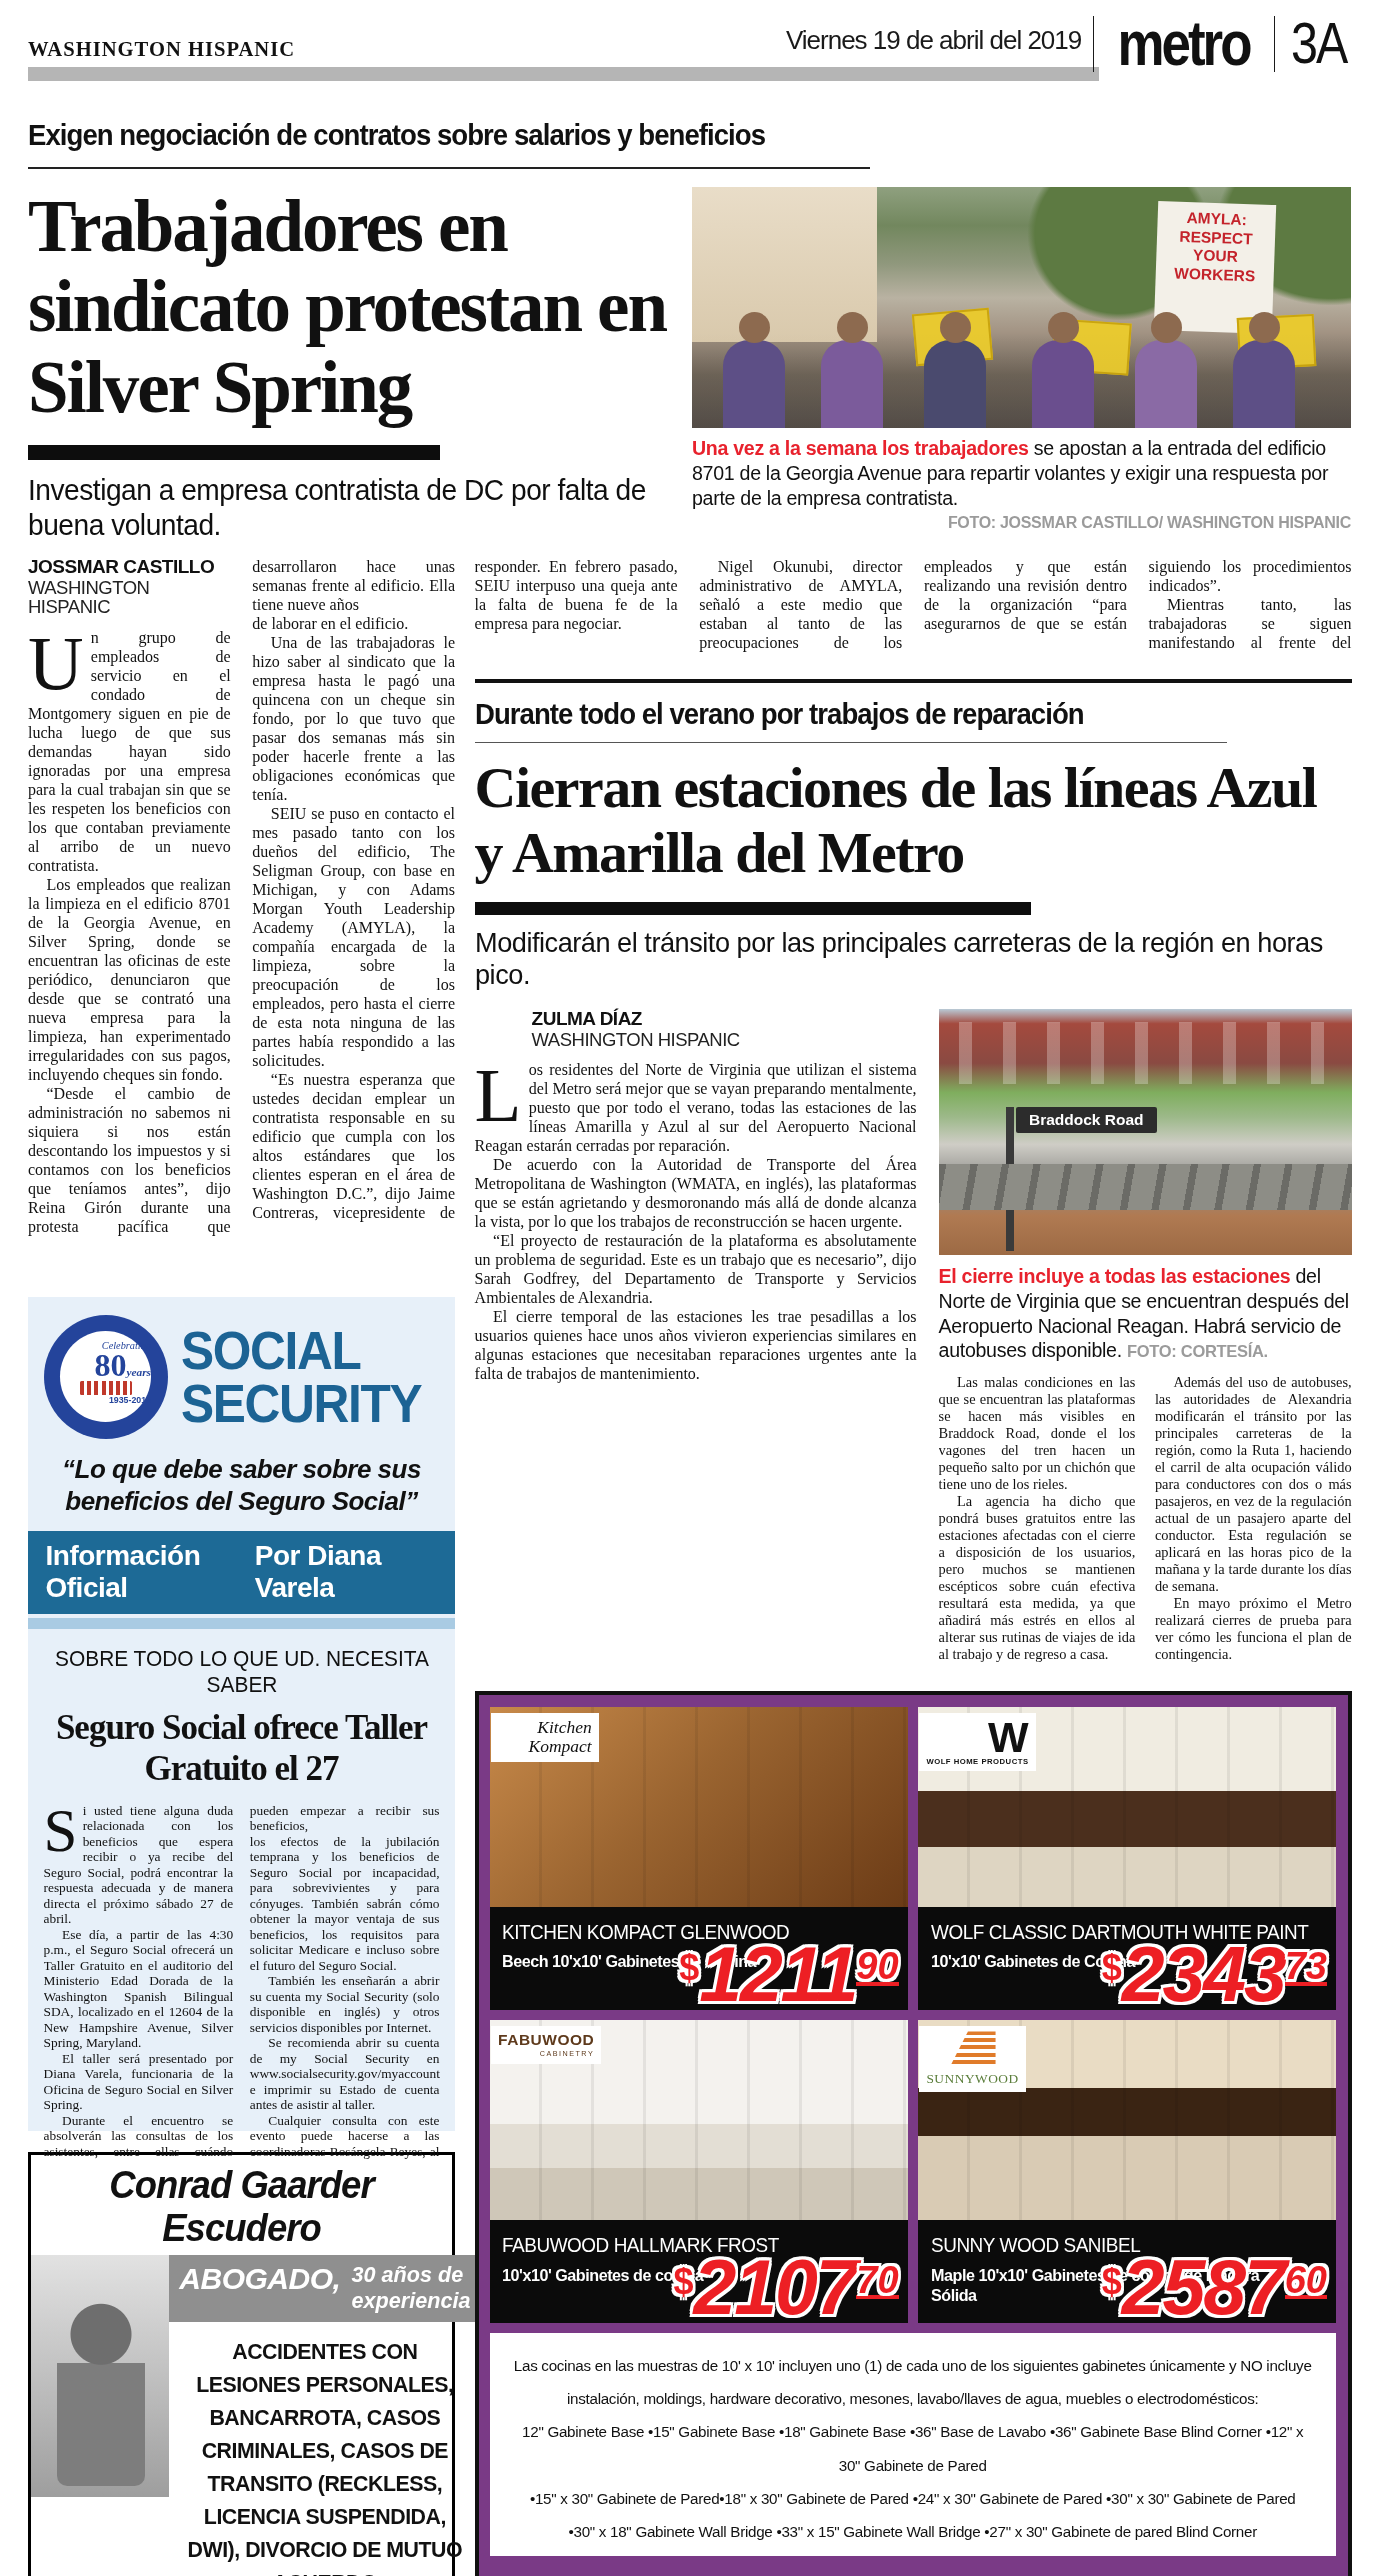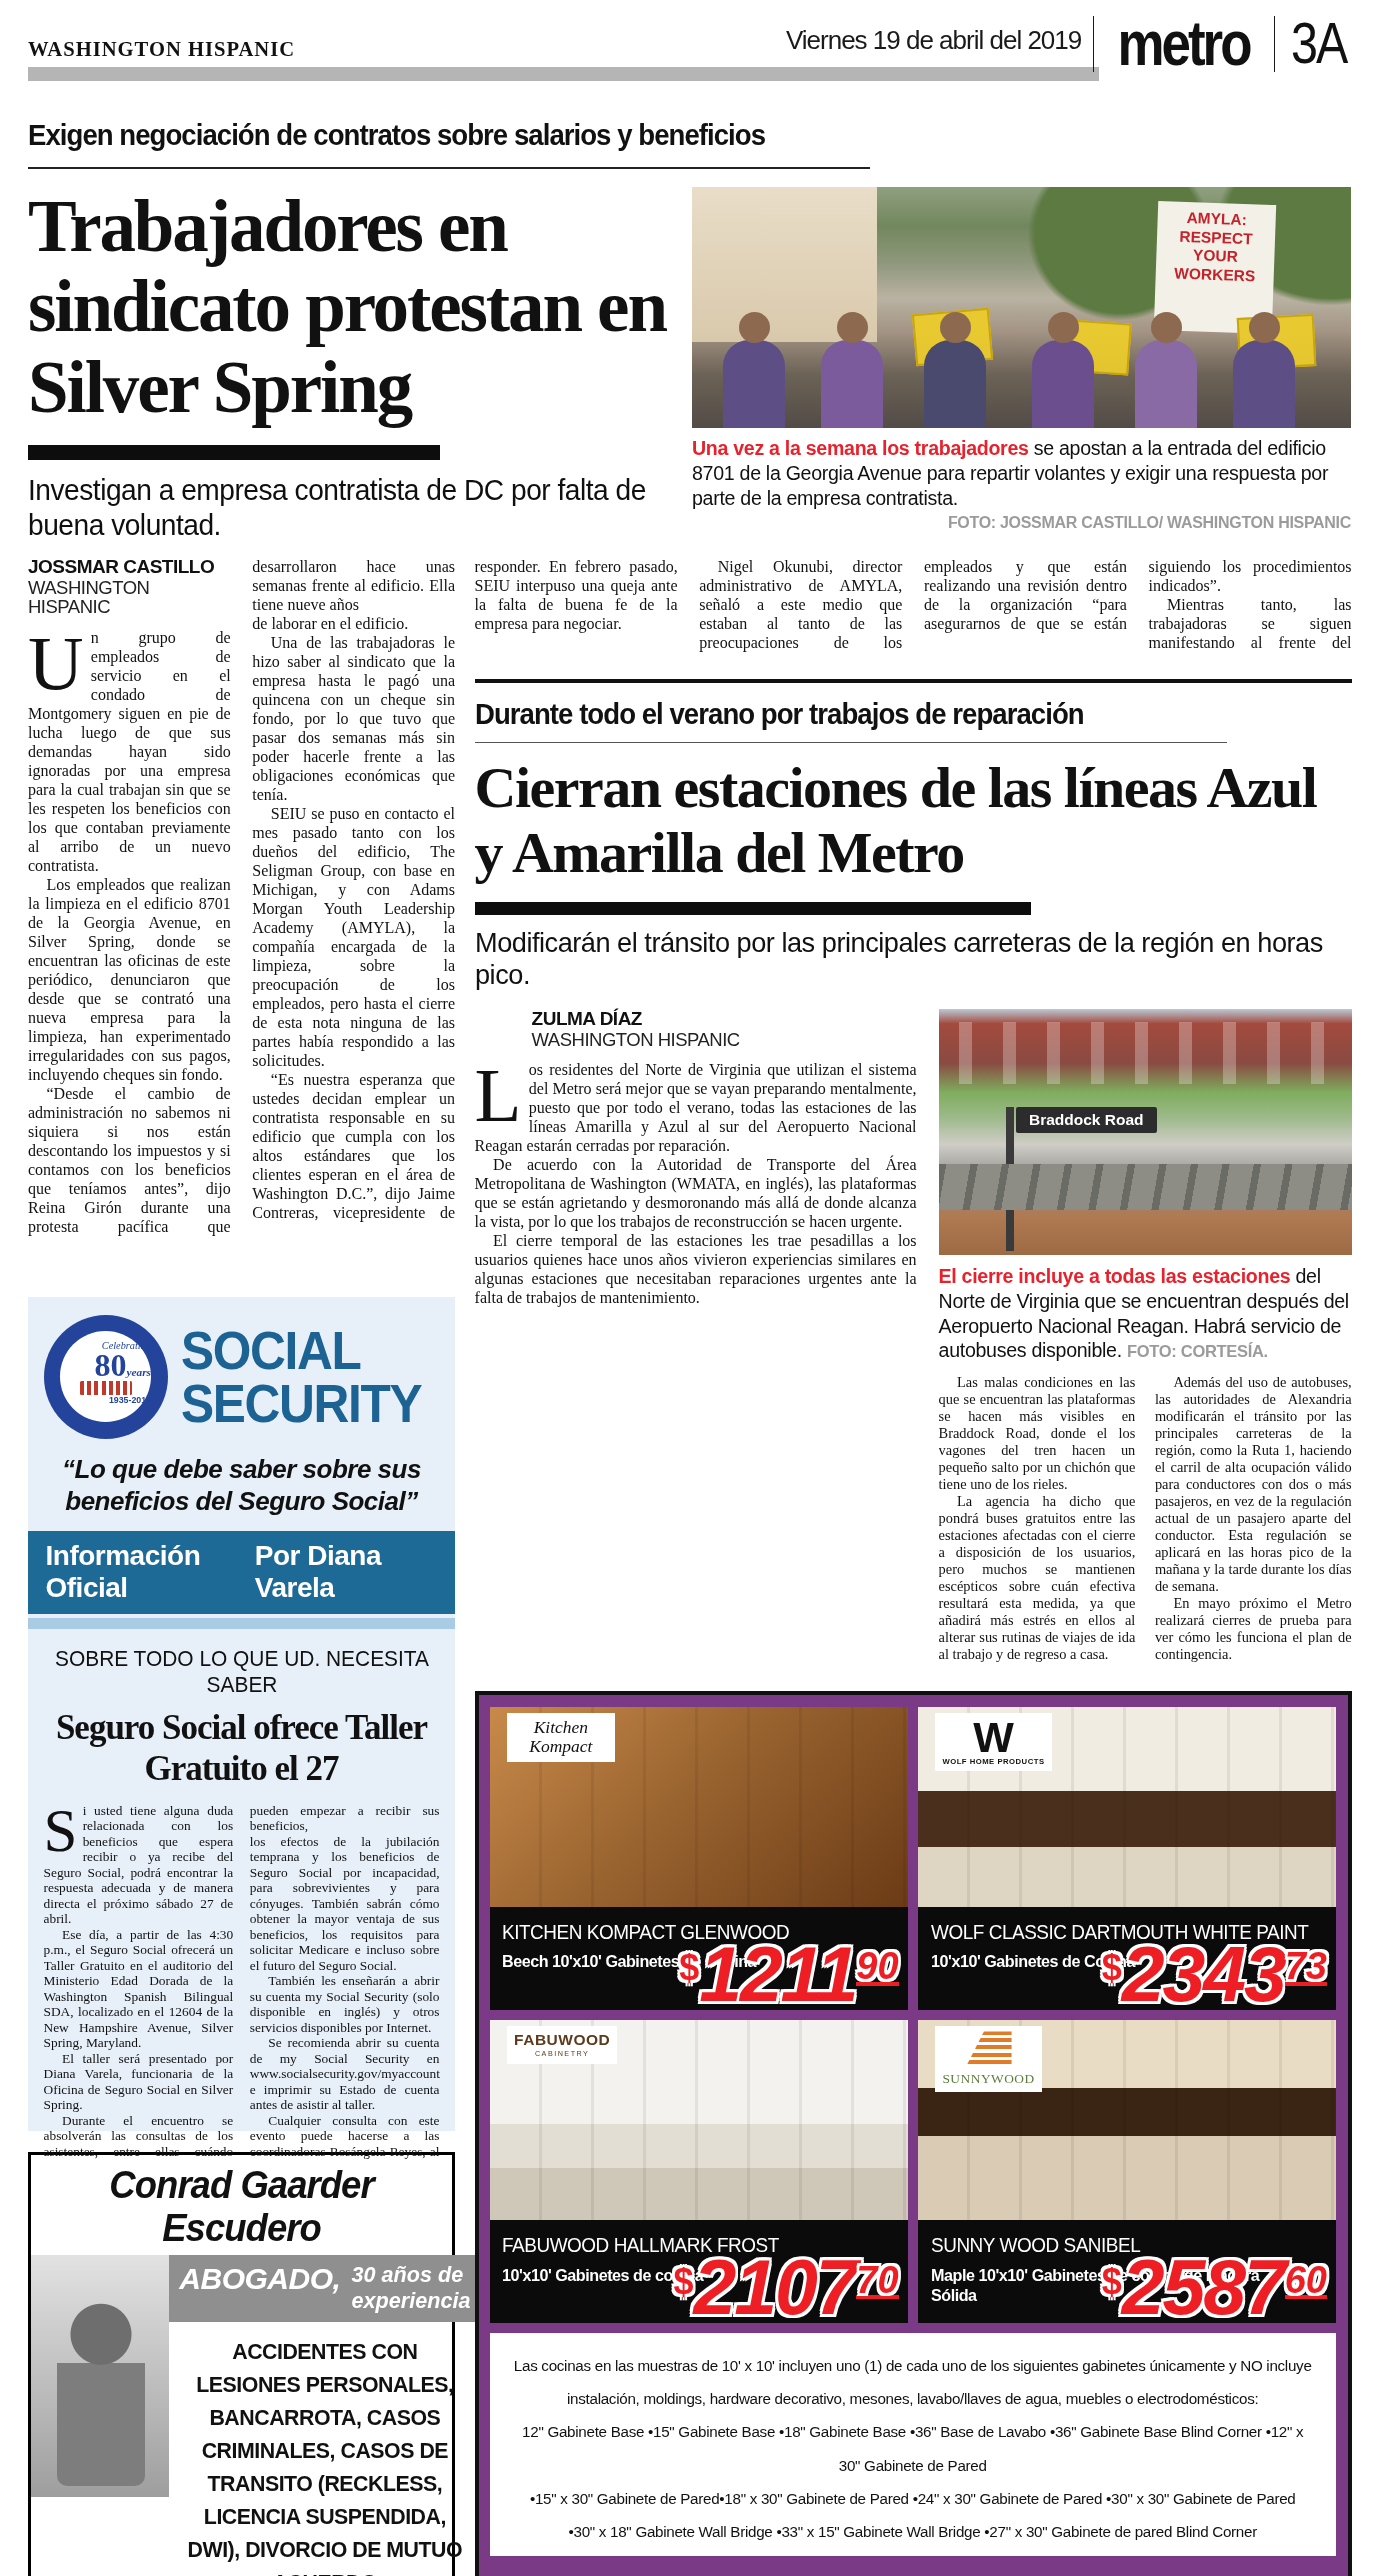--- a/index.html
+++ b/index.html
@@ -117,21 +117,21 @@
   
   .castle { margin-top:8.2px; border:4.1px solid #101010; background:#7a3a86; height:1276px; padding:11.3px; }
   .c-grid { display:grid; grid-template-columns:1fr 1fr; gap:10.3px; }
   .panel { background:#0b0b0b; height:303px; position:relative; overflow:hidden; }
   .panel-photo { height:200px; position:relative; }
   .pk1 { background:linear-gradient(135deg,#c88a4a 0%,#9a6430 45%,#6b3b16 100%); }
   .pk2 { background:linear-gradient(180deg,#f0ece1 0% 42%,#4b2f1d 42% 70%,#ded5c2 70% 100%); }
   .pk3 { background:linear-gradient(180deg,#f4f2ee 0% 52%,#e3ded4 52% 74%,#cfc7b8 74% 100%); }
   .pk4 { background:linear-gradient(180deg,#e9dcc4 0% 34%,#3a2413 34% 58%,#d9cbb4 58% 100%); }
   .panel-photo::before { content:""; position:absolute; inset:0; background:repeating-linear-gradient(90deg, transparent 0 49px, rgba(0,0,0,.07) 49px 52px); }
-  .chip { position:absolute; left:17px; top:6.2px; background:#fff; padding:5.2px 7.2px; text-align:center; }
+  .chip { position:absolute; left:1px; top:6.2px; background:#fff; padding:5.2px 7.2px; text-align:right; }
   .chip-kk { font-family:"Liberation Serif",serif; font-style:italic; font-size:17.5px; width:108px; line-height:1.1; }
   .chip-w-big { font-size:43px; font-weight:700; line-height:.9; }
   .chip-w-sub { font-size:7.7px; font-weight:700; letter-spacing:0.5px; }
   .chip-fab { color:#5e3a1c; font-weight:700; font-size:15.5px; letter-spacing:0.5px; }
   .chip-fab-sub { color:#5e3a1c; font-size:7.2px; letter-spacing:1.5px; }
   .chip-sw-stripes { width:46px; height:36px; margin:0 auto 3.1px; background:repeating-linear-gradient(180deg,#e07b2a 0 4.1px,#fff 4.1px 7.2px); clip-path:polygon(0 100%,100% 100%,100% 0,40% 0); }
   .chip-sw { color:#5a7d3a; font-size:13.4px; letter-spacing:0.5px; font-family:"Liberation Serif",serif; }
   .panel-label { position:relative; height:103px; padding:13.4px 12.4px 0; }
   .pl-name { color:#fff; font-size:20.6px; letter-spacing:-0.5px; transform:scaleX(.92); transform-origin:left; white-space:nowrap; }
   .pl-sub { color:#fff; font-weight:700; font-size:17px; margin-top:8.2px; letter-spacing:-0.5px; transform:scaleX(.95); transform-origin:left; }
@@ -277,20 +277,21 @@
         <p class="subhead2">Modificarán el tránsito por las principales carreteras de la región en horas pico.</p>
 
         <div class="s2row">
           <div class="s2colA">
             <div class="byline">
               <div class="by-name">ZULMA DÍAZ</div>
               <div class="by-org">WASHINGTON HISPANIC</div>
             </div>
             <p class="bodyp dc">Los residentes del Norte de Virginia que utilizan el sistema del Metro será mejor que se vayan preparando mentalmente, puesto que por todo el verano, todas las estaciones de las líneas Amarilla y Azul al sur del Aeropuerto Nacional Reagan estarán cerradas por reparación.</p>
             <p class="bodyp ind">De acuerdo con la Autoridad de Transporte del Área Metropolitana de Washington (WMATA, en inglés), las plataformas que se están agrietando y desmoronando más allá de donde alcanza la vista, por lo que los trabajos de reconstrucción se hacen urgente.</p>
+            <p class="bodyp ind">“El proyecto de restauración de la plataforma es absolutamente un problema de seguridad. Este es un trabajo que es necesario”, dijo Sarah Godfrey, del Departamento de Transporte y Servicios Ambientales de Alexandria.</p>
             <p class="bodyp ind">El cierre temporal de las estaciones les trae pesadillas a los usuarios quienes hace unos años vivieron experiencias similares en algunas estaciones que necesitaban reparaciones urgentes ante la falta de trabajos de mantenimiento.</p>
           </div>
           <div class="s2right">
             <div class="photo metrophoto">
               <div class="mp-windows"></div>
               <div class="mp-post"></div>
               <div class="mp-sign">Braddock Road</div>
               <div class="mp-rails"></div>
             </div>
             <p class="caption2">

